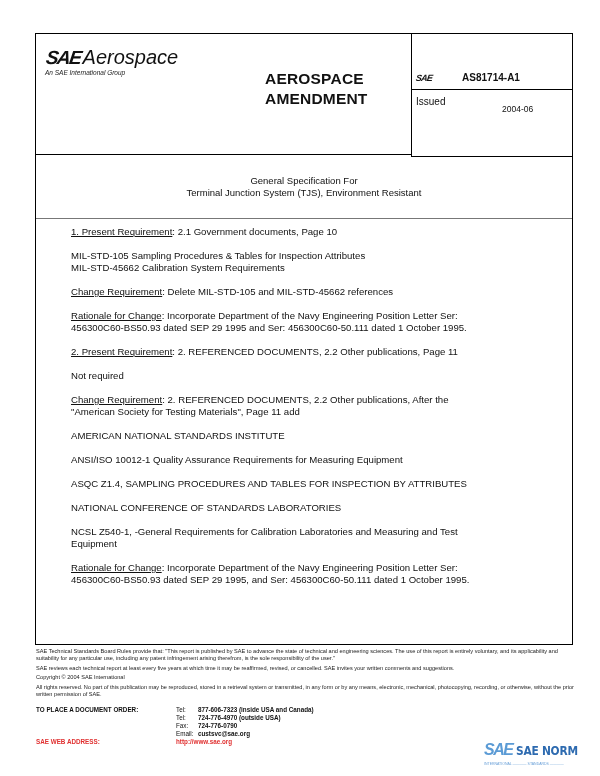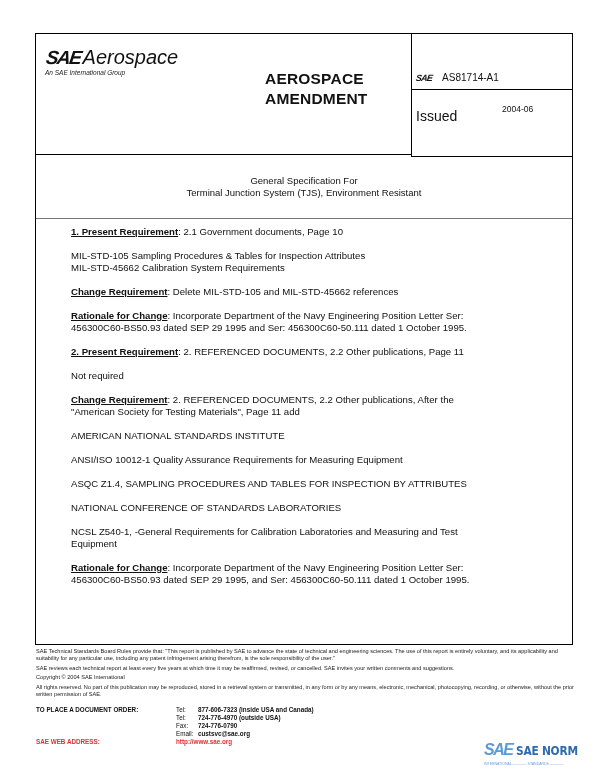--- a/index.html
+++ b/index.html
@@ -18,31 +18,31 @@
     .logo-aero { font-family: "Liberation Sans", sans-serif; font-style: italic; font-size: 20px; margin-left: 2px; }
     .logo-sub { position: absolute; left: 45px; top: 69px; font-style: italic; font-size: 6.5px; color: #222; }
 
     
     .doctype { position: absolute; left: 265px; top: 69px; font-weight: bold; font-size: 15.5px; line-height: 20px; letter-spacing: 0.2px; }
     .doctype div { white-space: nowrap; }
 
     
     .docnum-row { position: absolute; left: 416px; top: 72px; display: flex; align-items: center; }
     .sae-mini { font-weight: bold; font-style: italic; font-size: 9px; letter-spacing: -0.8px; transform: skewX(-8deg); margin-right: 10px; }
-    .docnum { font-weight: normal; font-size: 10px; }
-    .issued-label { position: absolute; left: 416px; top: 108px; font-size: 14px; }
+    .docnum { font-weight: bold; font-size: 10px; margin-left: 20px; }
+    .issued-label { position: absolute; left: 416px; top: 96px; font-size: 10px; }
     .issued-date { position: absolute; left: 502px; top: 104px; font-size: 8.5px; }
 
     
     .doc-title { position: absolute; left: 36px; top: 175px; width: 536px; text-align: center; font-size: 9.5px; line-height: 12px; }
 
     
     .body { position: absolute; left: 71px; top: 226px; width: 470px; font-size: 9.6px; line-height: 12px; }
     .para { margin: 0 0 12px 0; }
-    .lbl { font-weight: bold; text-decoration: underline; }
+    .lbl { font-weight: normal; text-decoration: underline; }
     .line { display: block; white-space: nowrap; }
 
     
     .footer { position: absolute; left: 36px; top: 648px; width: 540px; font-size: 5.6px; line-height: 7px; color: #222; }
     .footer p { margin: 0 0 2.5px 0; }
     .order { position: absolute; left: 36px; top: 706px; font-size: 6.3px; line-height: 8px; font-weight: bold; }
     .order-lines { position: absolute; left: 176px; top: 706px; font-size: 6.3px; line-height: 8px; font-weight: bold; }
     .order-lines .row { display: flex; white-space: nowrap; }
     .order-lines .k { width: 22px; font-weight: normal; }
     .web-label { position: absolute; left: 36px; top: 738px; font-size: 6.3px; font-weight: bold; color: #e03030; }

